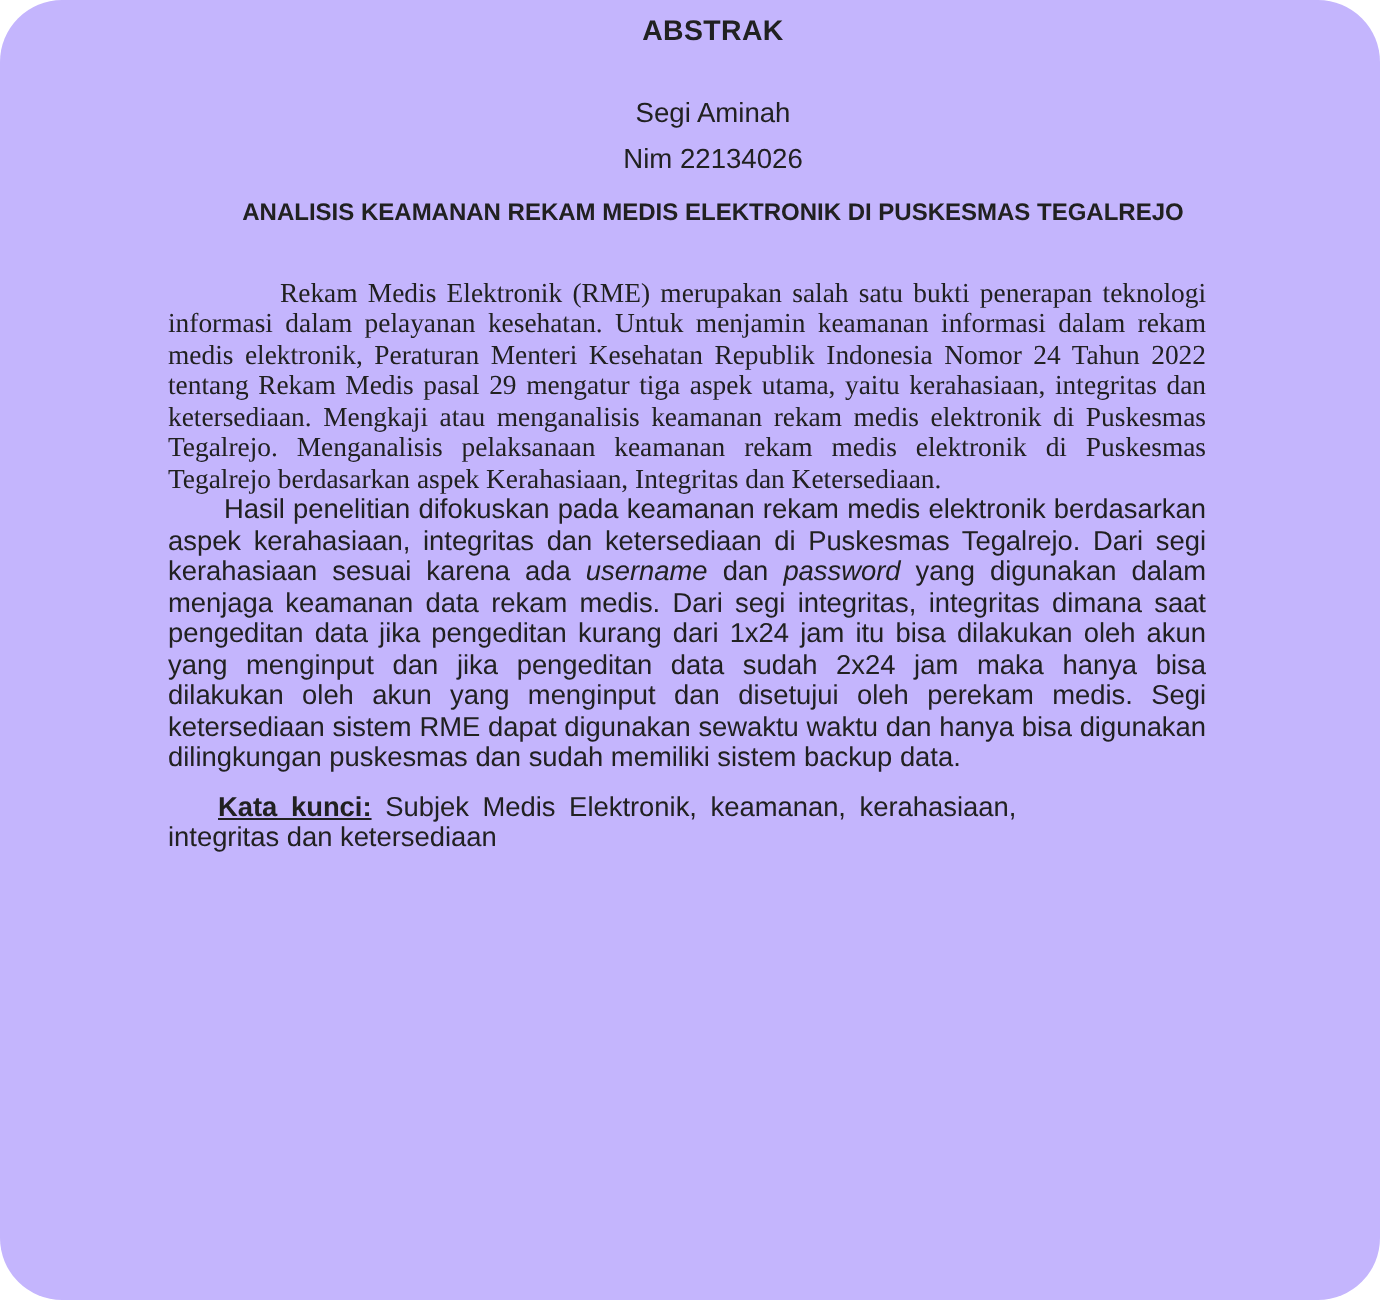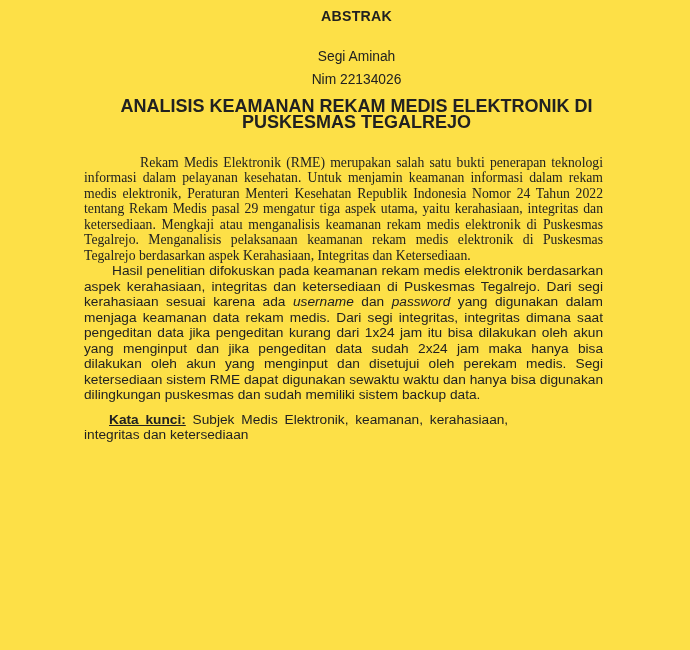--- a/index.html
+++ b/index.html
@@ -12,21 +12,22 @@
     height: 650px;
     overflow: hidden;
     font-family: "Liberation Sans", "DejaVu Sans", sans-serif;
     color: #212121;
   }
   .page {
     box-sizing: border-box;
     width: 690px;
     height: 650px;
     padding: 9px 87px 0 84px;
-    background: #fde047;
+    background: #c4b5fd;
+    border-radius: 31px;
   }
   .centerline {
     text-align: center;
     position: relative;
     left: 13px;
     font-size: 13.8px;
     line-height: 15.5px;
   }
   .heading {
     font-weight: bold;
@@ -35,21 +36,21 @@
     letter-spacing: 0.2px;
   }
   .author {
     margin-bottom: 8px;
   }
   .nim {
     margin-bottom: 10px;
   }
   .doc-title {
     font-weight: bold;
-    font-size: 18px;
+    font-size: 12px;
     line-height: 16px;
     margin-bottom: 25px;
   }
   p.bodypara {
     margin: 0;
     font-size: 13.7px;
     line-height: 15.5px;
     text-align: justify;
   }
   p.indent-large { text-indent: 56px; font-family: Liberation Serif, serif; }

